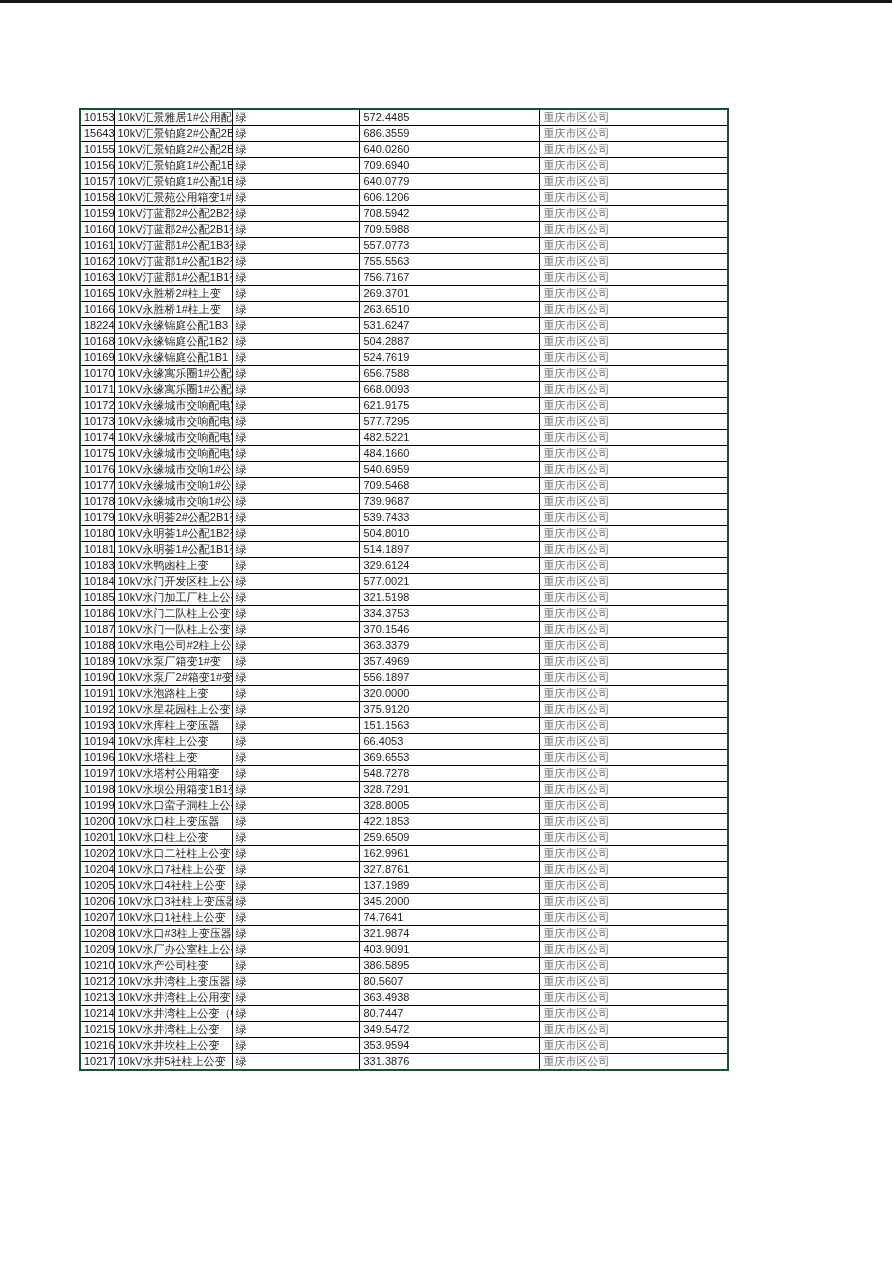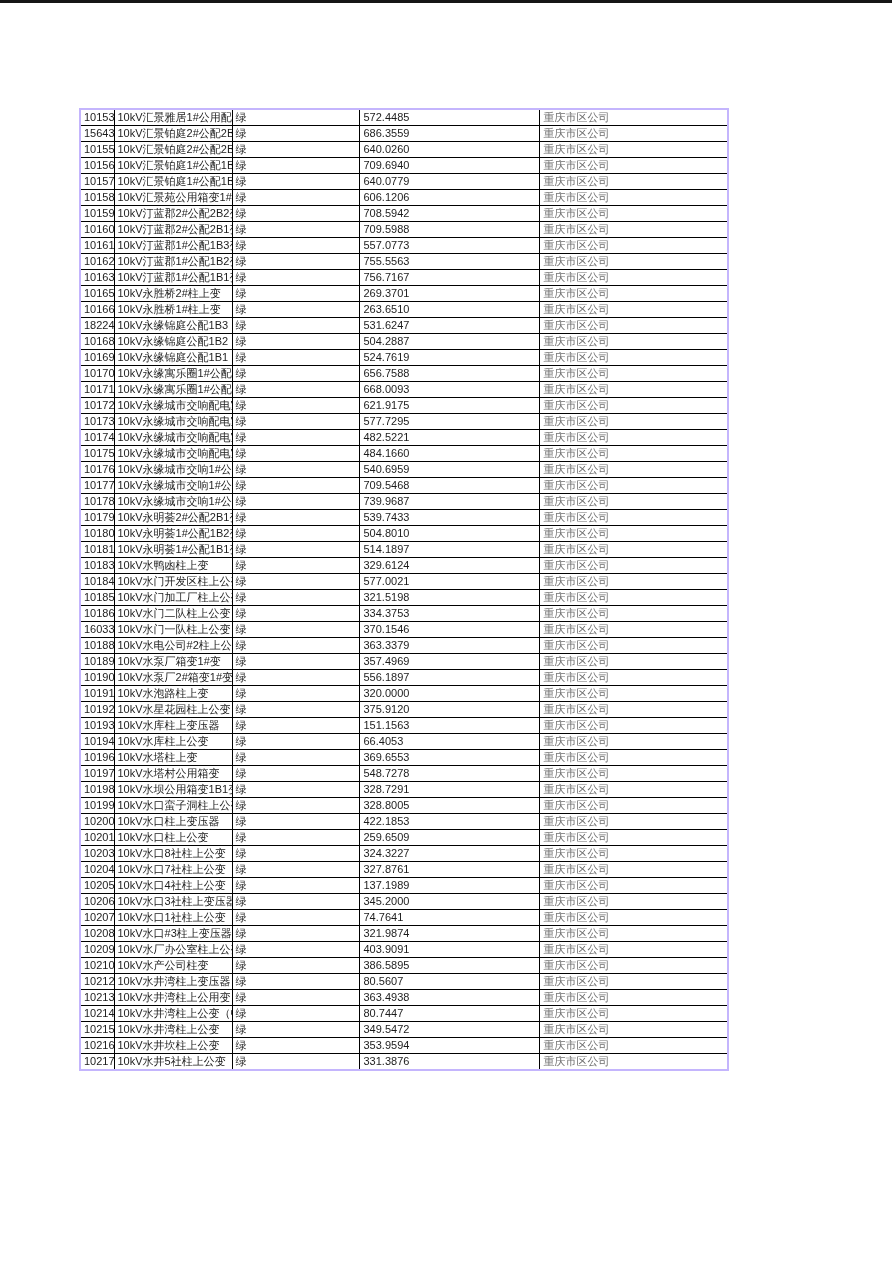--- a/index.html
+++ b/index.html
@@ -14,21 +14,21 @@
     position:absolute; left:0; top:0;
     width:892px; height:3px;
     background:#161616;
   }
   .data-table {
     position:absolute;
     left:79px; top:108px;
     width:648px;
     border-collapse:collapse;
     table-layout:fixed;
-    border:2px solid #c4b5fd;
+    border:2px solid #14532d;
   }
   .data-table td {
     border:1px solid #000;
     height:15px;
     line-height:15px;
     font-size:11px;
     padding:0 2px;
     white-space:nowrap;
     overflow:hidden;
     color:#1c1c1c;
@@ -272,21 +272,21 @@
     <td class="cell-company">重庆市区公司</td>
   </tr>
       <tr>
     <td class="cell-id">10186</td>
     <td class="cell-name">10kV水门二队柱上公变</td>
     <td class="cell-status">绿</td>
     <td class="cell-value">334.3753</td>
     <td class="cell-company">重庆市区公司</td>
   </tr>
       <tr>
-    <td class="cell-id">16033</td>
+    <td class="cell-id">10187</td>
     <td class="cell-name">10kV水门一队柱上公变</td>
     <td class="cell-status">绿</td>
     <td class="cell-value">370.1546</td>
     <td class="cell-company">重庆市区公司</td>
   </tr>
       <tr>
     <td class="cell-id">10188</td>
     <td class="cell-name">10kV水电公司#2柱上公变</td>
     <td class="cell-status">绿</td>
     <td class="cell-value">363.3379</td>
@@ -370,24 +370,24 @@
     <td class="cell-company">重庆市区公司</td>
   </tr>
       <tr>
     <td class="cell-id">10201</td>
     <td class="cell-name">10kV水口柱上公变</td>
     <td class="cell-status">绿</td>
     <td class="cell-value">259.6509</td>
     <td class="cell-company">重庆市区公司</td>
   </tr>
       <tr>
-    <td class="cell-id">10203</td>
-    <td class="cell-name">10kV水口8社柱上公变</td>
-    <td class="cell-status">绿</td>
-    <td class="cell-value">324.3227</td>
+    <td class="cell-id">10202</td>
+    <td class="cell-name">10kV水口二社柱上公变</td>
+    <td class="cell-status">绿</td>
+    <td class="cell-value">162.9961</td>
     <td class="cell-company">重庆市区公司</td>
   </tr>
       <tr>
     <td class="cell-id">10204</td>
     <td class="cell-name">10kV水口7社柱上公变</td>
     <td class="cell-status">绿</td>
     <td class="cell-value">327.8761</td>
     <td class="cell-company">重庆市区公司</td>
   </tr>
       <tr>

